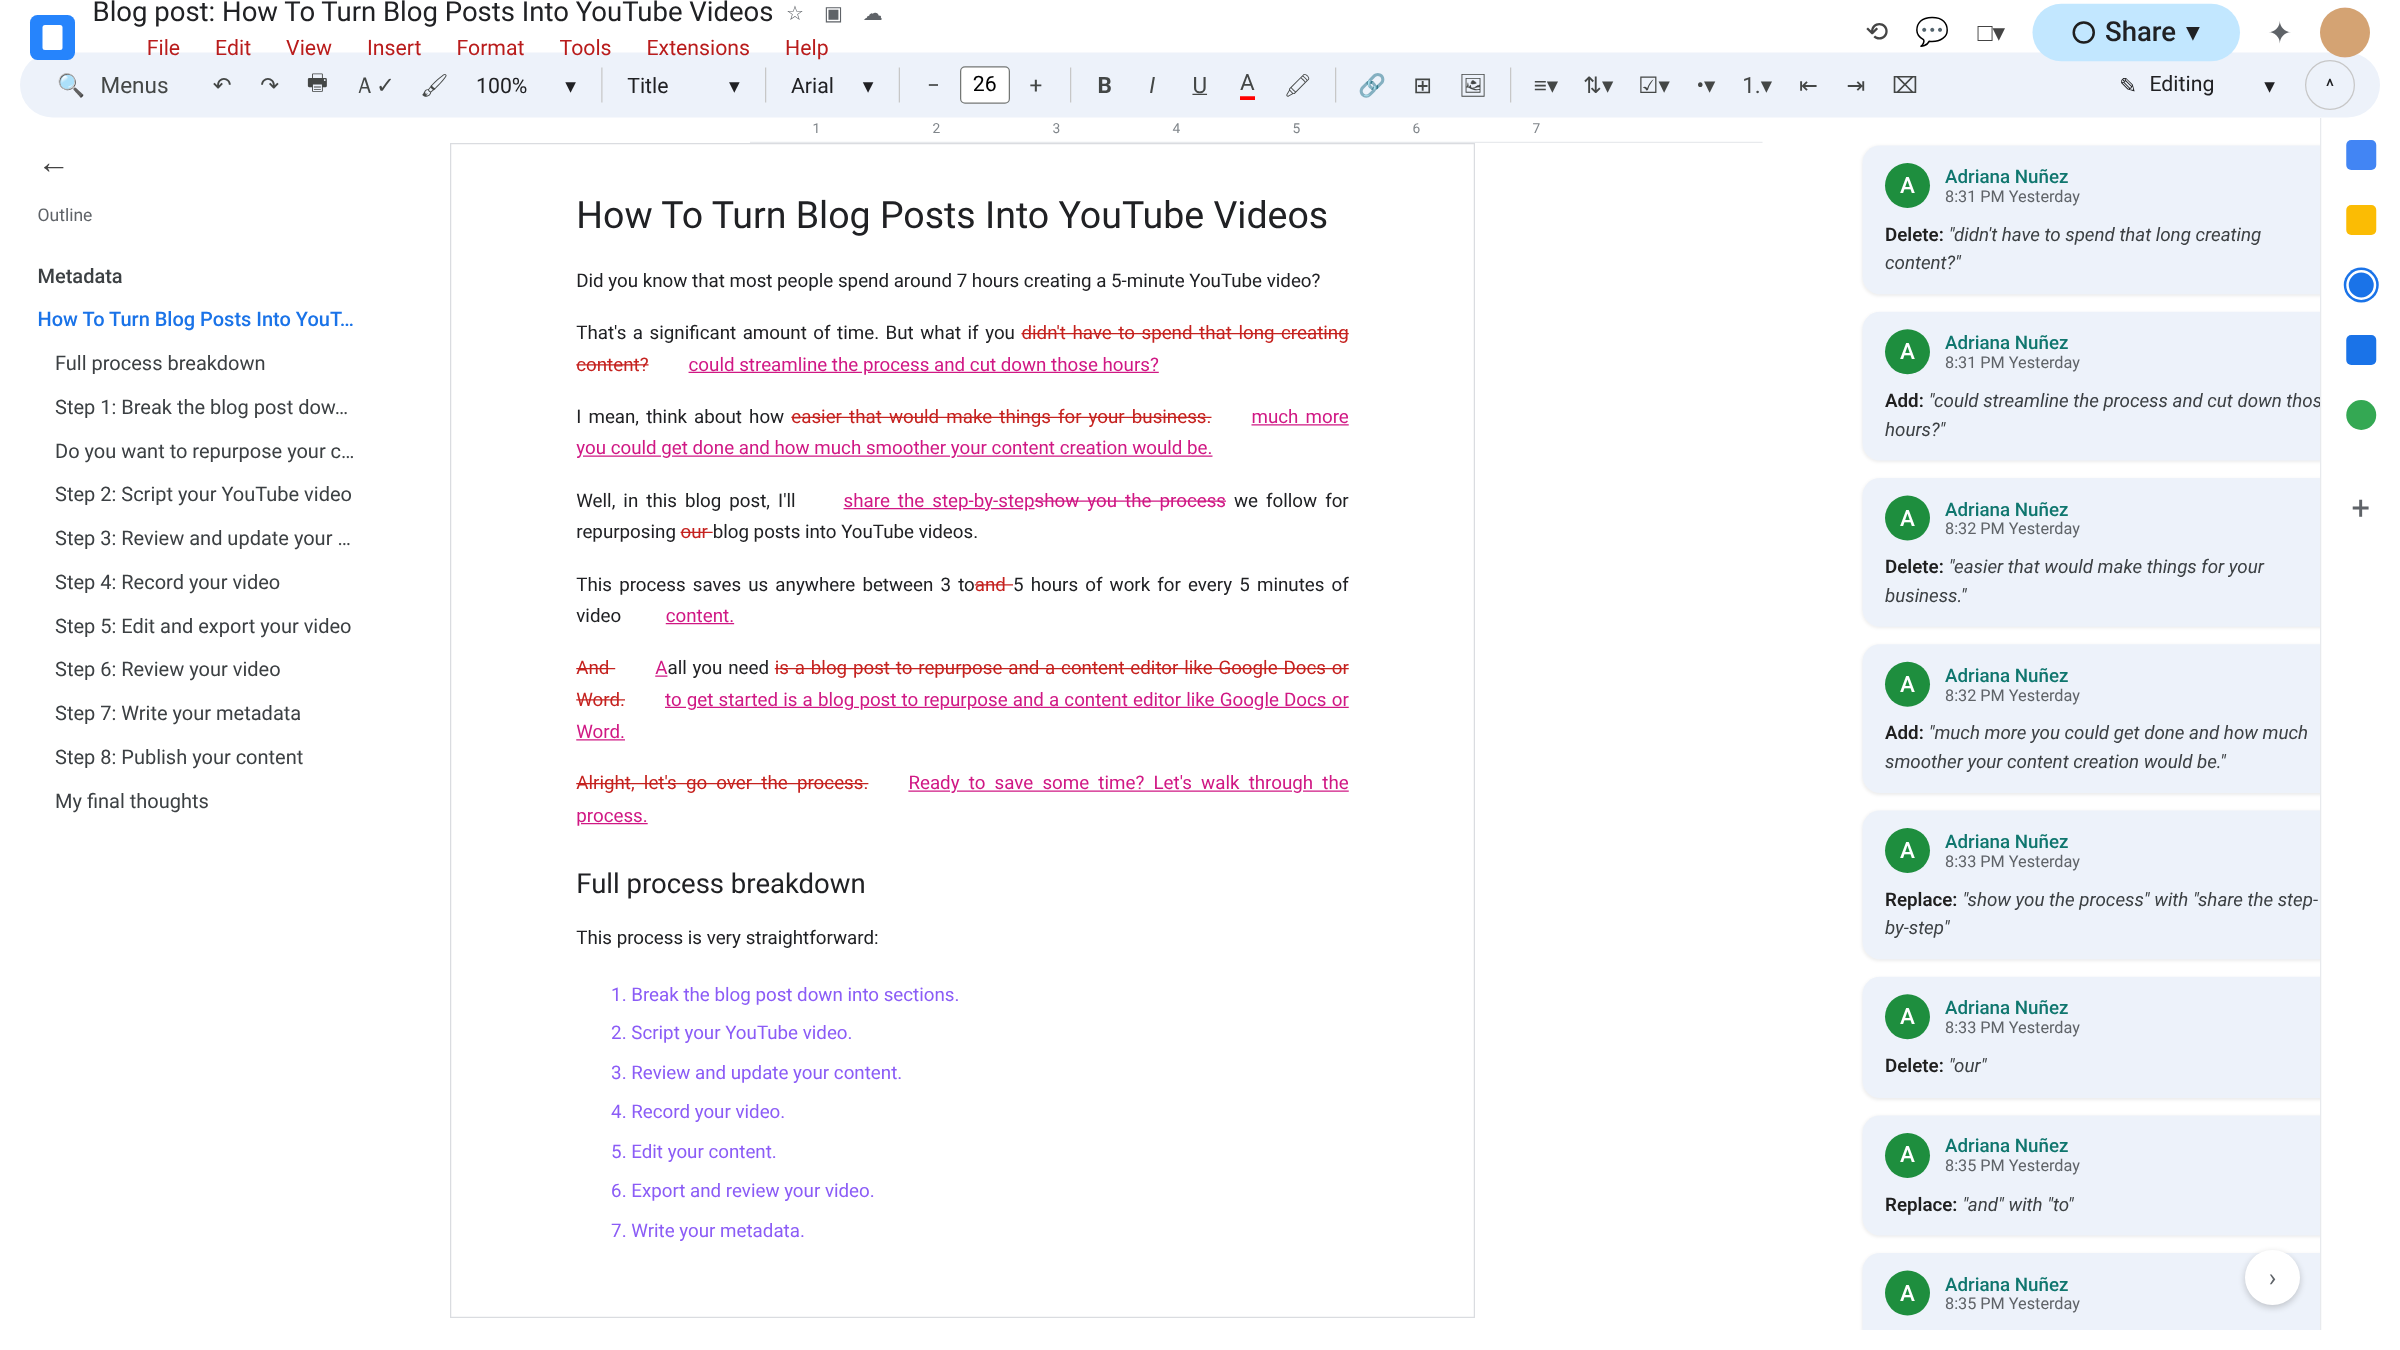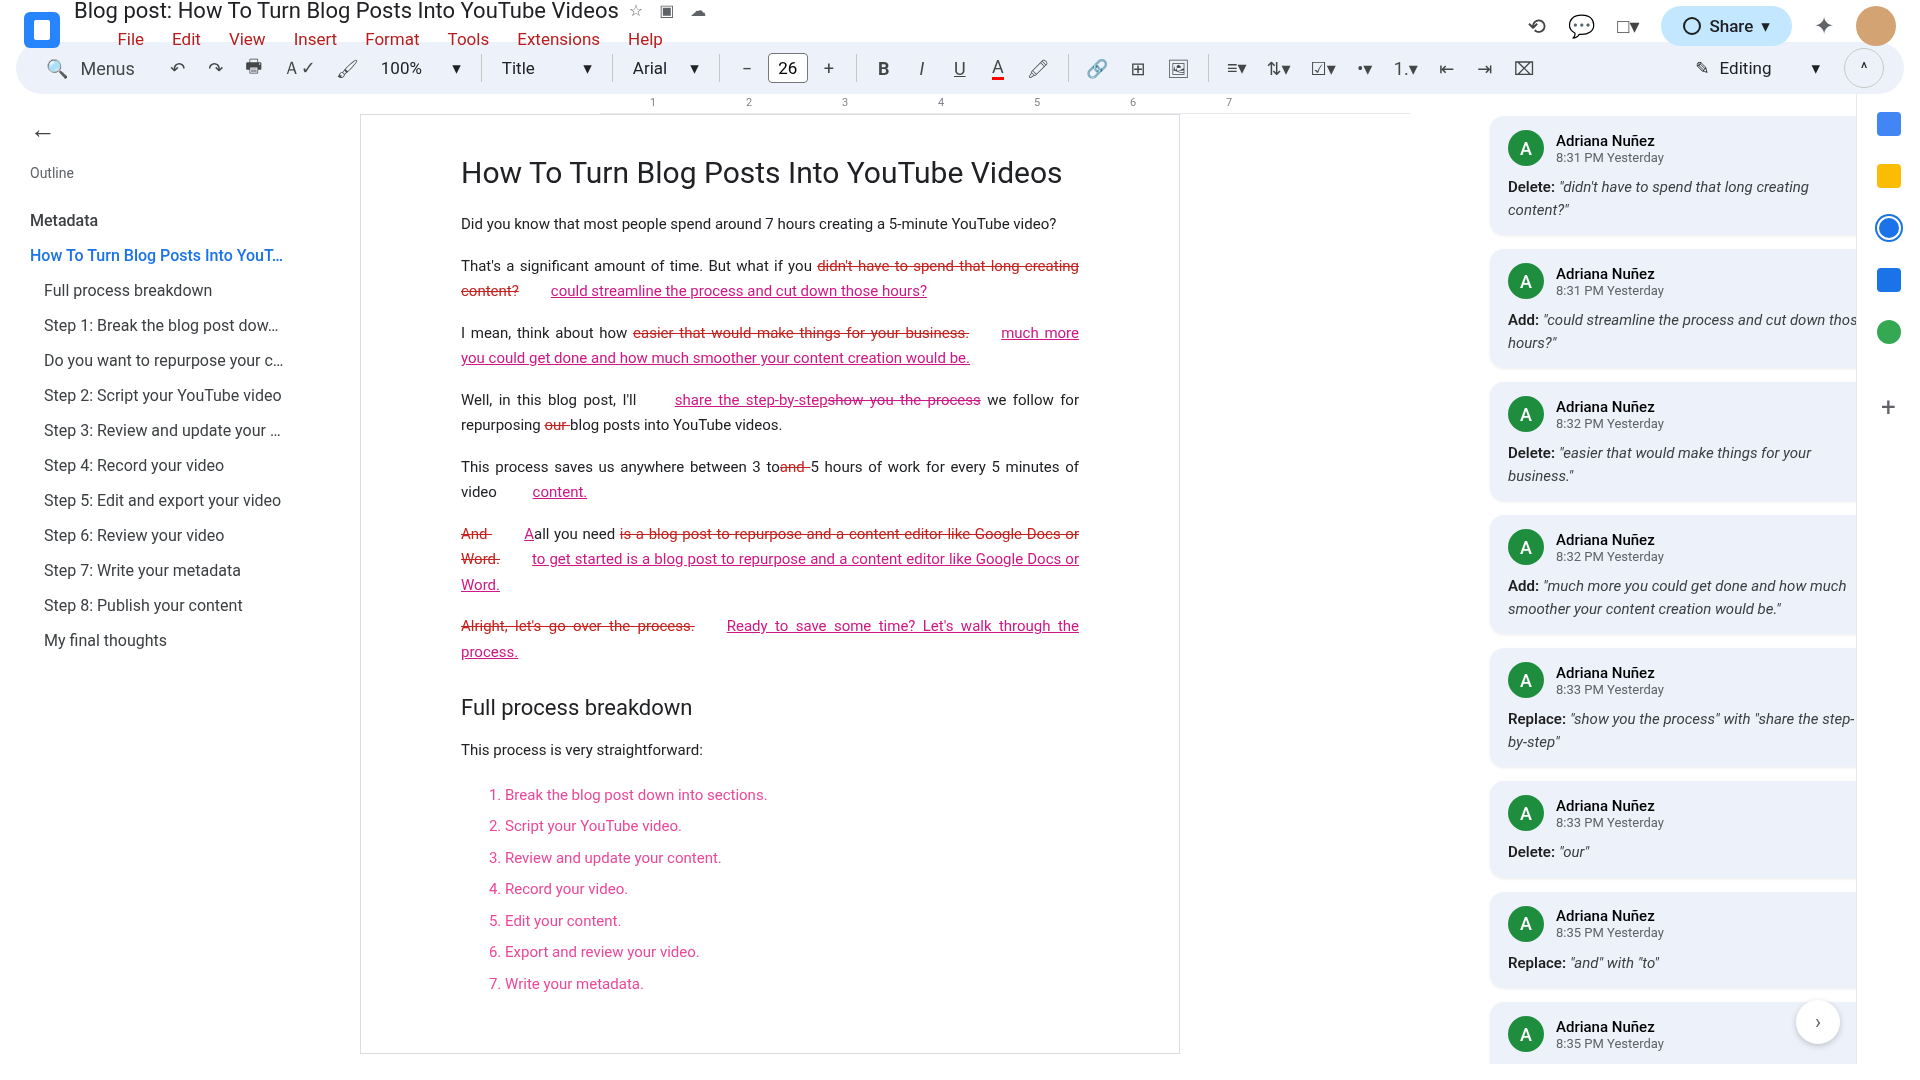--- a/index.html
+++ b/index.html
@@ -4,21 +4,21 @@
 <style>
 * { margin:0; padding:0; box-sizing:border-box; font-family:"Google Sans",Roboto,Arial,sans-serif; }
 body { background:#fff; color:#202124; overflow:hidden; width:1920px; height:1080px; position:relative; }
 .title-bar { display:flex; align-items:center; padding:10px 24px 0 24px; height:42px; }
 .docs-icon { width:36px; height:36px; background:#2684fc; border-radius:6px; margin-right:14px; display:flex; align-items:center; justify-content:center; margin-top:8px;}
 .docs-icon::after{content:"";width:16px;height:20px;background:#fff;border-radius:2px;}
 .doc-title { font-size:22px; color:#202124; margin-right:10px; }
 .title-icons { display:flex; gap:16px; align-items:center; color:#5f6368; }
 .title-icons span { cursor:pointer; }
 .title-right { margin-left:auto; display:flex; align-items:center; gap:22px; }
-.share-btn { display:flex; align-items:center; gap:8px; background:#c2e7ff; padding:10px 22px; border-radius:40px; font-size:17px; font-weight:500; cursor:pointer; }
+.share-btn { display:flex; align-items:center; gap:8px; background:#c2e7ff; padding:10px 32px; border-radius:40px; font-size:22px; font-weight:500; cursor:pointer; }
 .share-btn .globe{width:18px;height:18px;border:2px solid #1f1f1f;border-radius:50%;position:relative;}
 .avatar { width:40px; height:40px; border-radius:50%; background:#e57373; background-image:radial-gradient(circle,#d4a373,#d4a373);}
 .menu-bar { display:flex; gap:8px; padding:4px 66px 8px; font-size:17px; color:#b91c1c;justify-content:center; }
 .menu-bar span { padding:4px 10px; cursor:pointer; border-radius:4px; }
 .toolbar { display:flex; align-items:center; padding:6px 20px; margin:0 16px; background:#edf2fa; border-radius:40px; gap:4px; height:52px;}
 .tb-item { padding:6px 8px; border-radius:6px; cursor:pointer; color:#444746; display:flex; align-items:center; justify-content:center; min-width:34px; height:36px; font-size:18px; }
 .tb-item.search-menus{gap:12px;padding-left:10px;padding-right:14px;margin-right:8px;}
 .tb-sep { width:1px; height:28px; background:#c7c7c7; margin:0 6px; }
 .tb-select { display:flex; align-items:flex-end; gap:6px; padding:4px 10px; font-size:17px; min-width:100px; justify-content:space-between;}
 .tb-input { width:40px; text-align:center; border:1px solid #747775; border-radius:4px; font-size:17px; padding:4px 0; background:#fff;}
@@ -36,27 +36,27 @@
 .outline-item.sub{padding-left:14px;font-size:16px;color:#3c4043;}
 .ruler-h{position:absolute;top:0;left:300px;right:70px;height:20px;border-bottom:1px solid #e8eaed;background:#fff;font-size:11px;color:#80868b;}
 .canvas{flex:1;overflow:auto;background:#fff;padding-top:20px;position:relative;}
 .page{width:820px;min-height:940px;margin:0 0 30px 60px;background:#fff;border:1px solid #dadce0;padding:40px 100px;}
 .page h1{font-size:30px;font-weight:400;color:#202124;margin-bottom:22px;}
 .page h2{font-size:22px;font-weight:400;color:#202124;margin:30px 0 18px;}
 .page p{font-size:15px;line-height:1.7;color:#202124;margin-bottom:16px;text-align:justify;}
 .strike-red{text-decoration:line-through;color:#c5221f;}
 .insert-pink{color:#d01884;text-decoration:underline;padding-left:32px;}
 .strike-pink{text-decoration:line-through;color:#d01884;}
-.page ol{margin-left:44px;font-size:15px;line-height:2.1;color:#ec4899;}
+.page ol{margin-left:44px;font-size:15px;line-height:2.1;color:#8b5cf6;}
 .comments-col{width:440px;padding:22px 30px 22px 10px;overflow:auto;}
 .comment-card{background:#edf2fa;border-radius:14px;padding:14px 18px;margin-bottom:14px;box-shadow:0 1px 3px rgba(0,0,0,0.08);}
 .comment-head{display:flex;align-items:center;gap:12px;margin-bottom:10px;}
 .comment-avatar{width:36px;height:36px;border-radius:50%;background:#1e8e3e;color:#fff;display:flex;align-items:center;justify-content:center;font-size:18px;font-weight:500;}
 .comment-meta{display:flex;flex-direction:column;}
-.comment-author{font-size:15px;font-weight:500;color:#000000;}
+.comment-author{font-size:15px;font-weight:500;color:#0f766e;}
 .comment-time{font-size:13px;color:#5f6368;}
 .comment-body{font-size:15px;color:#3c4043;line-height:1.5;}
 .comment-body b{font-weight:600;color:#1f1f1f;margin-right:4px;text-align:right;}
 .comment-body i{font-style:italic;}
 .right-rail{position:absolute;right:0;top:0;width:64px;height:100%;border-left:1px solid #e8eaed;background:#fff;display:flex;flex-direction:column;align-items:center;gap:28px;padding-top:18px;}
 .rail-icon{width:24px;height:24px;cursor:pointer;}
 .rail-plus{margin-top:20px;font-size:26px;color:#5f6368;cursor:pointer;}
 .rail-cal{background:#4285f4;border-radius:4px;}
 .rail-keep{background:#fbbc04;border-radius:4px;}
 .rail-tasks{background:#1a73e8;border-radius:50%;border:2px solid #fff;box-shadow:0 0 0 2px #1a73e8;}

